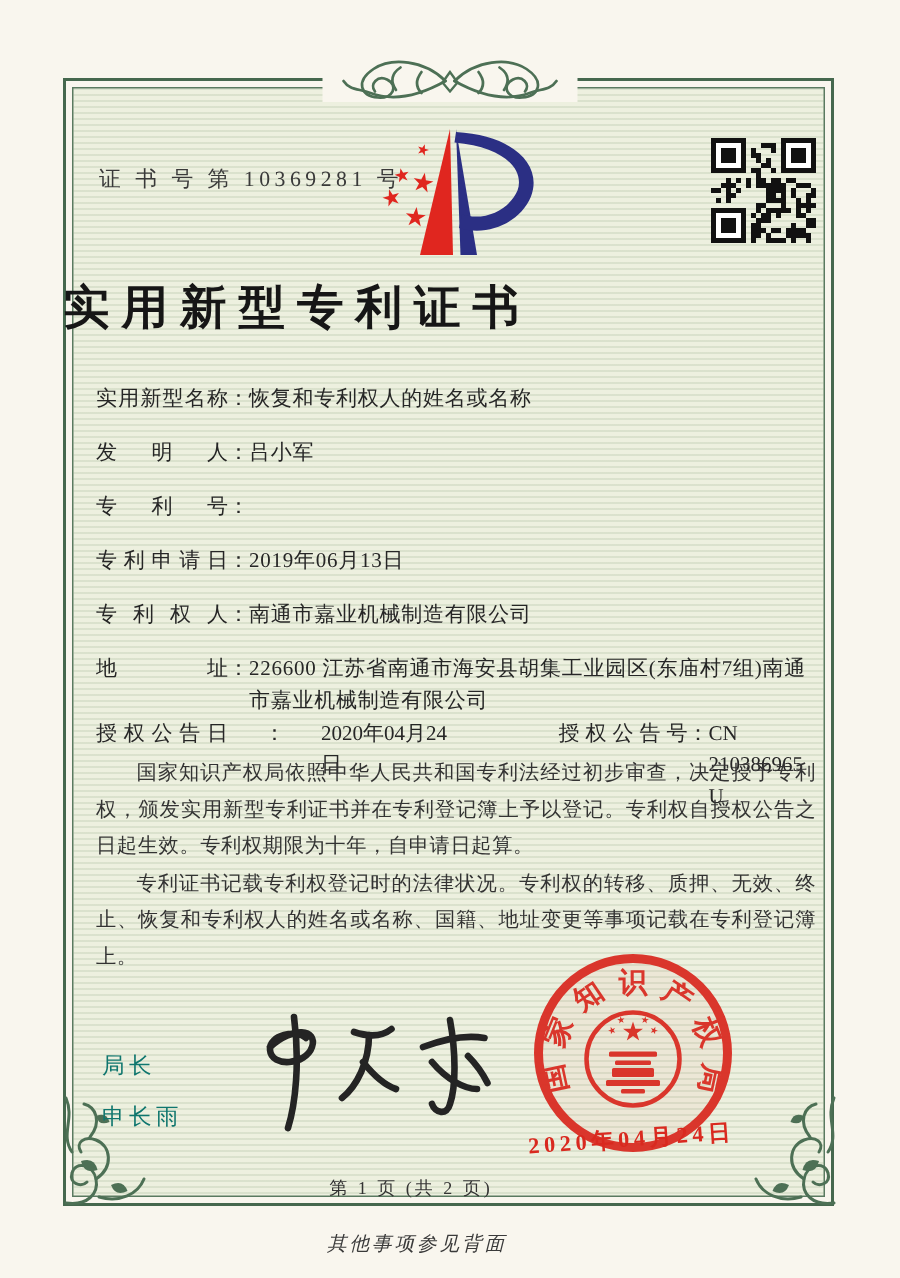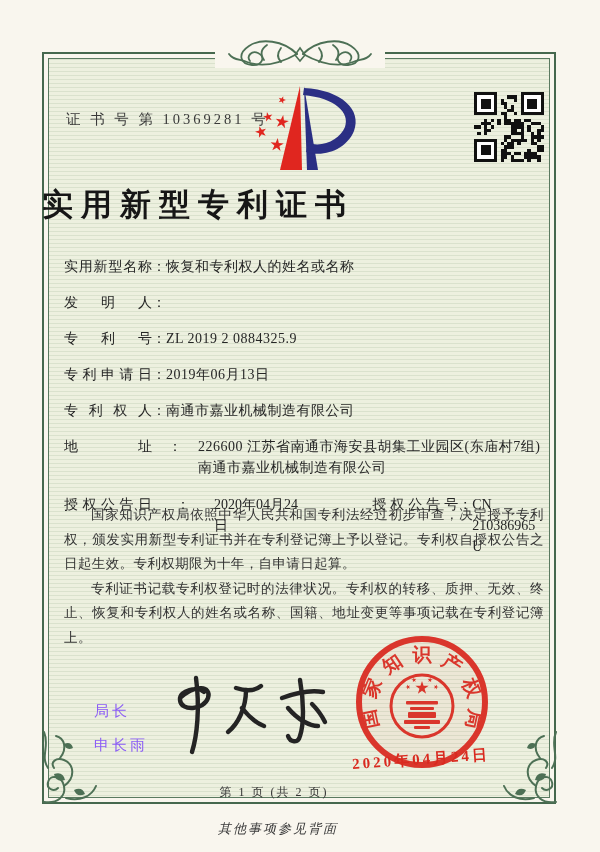--- a/index.html
+++ b/index.html
@@ -22,34 +22,34 @@
 
   .logo{position:absolute;left:254px;top:80px;width:124px;height:102px;}
   .qr{position:absolute;left:474px;top:92px;width:70px;height:70px;}
 
   .title{position:absolute;left:42px;top:184px;width:514px;
     font-size:31px;font-weight:700;letter-spacing:8px;color:#161616;}
 
   .fields{position:absolute;left:64px;top:256px;width:484px;font-size:14px;
     color:#262626;}
   .field-row{margin-bottom:15px;line-height:21px;display:flex;align-items:flex-start;}
-  .field-row.tight{margin-bottom:16px;gap:16px;}
+  .field-row.tight{margin-bottom:1px;}
   .f-label{display:inline-block;width:88px;text-align:justify;text-align-last:justify;
     flex:0 0 88px;font-weight:500;}
   .f-colon{flex:0 0 14px;}
   .f-value{flex:1 1 auto;letter-spacing:0.5px;}
   .auth-row{display:flex;gap:24px;}
   .auth-group2{margin-left:48px;display:flex;}
   .auth-group2 .f-label{width:86px;flex-basis:86px;}
 
   .paragraphs{position:absolute;left:64px;top:503px;width:480px;font-size:13.5px;
     line-height:1.82;color:#333;text-align:justify;letter-spacing:0.4px;}
   .paragraphs p{margin:0;text-indent:2em;}
 
-  .officials{position:absolute;left:94px;top:694px;font-size:15px;color:#8b5cf6;
+  .officials{position:absolute;left:68px;top:694px;font-size:15px;color:#0f766e;
     letter-spacing:3px;line-height:34px;}
   .signature-svg{position:absolute;left:150px;top:668px;width:200px;height:100px;}
 
   .seal{position:absolute;left:350px;top:630px;width:145px;height:145px;opacity:0.93;}
   .seal-date{position:absolute;left:352px;top:748px;width:200px;color:#d9291f;
     font-size:15px;font-weight:600;letter-spacing:3px;transform:rotate(-4deg);}
 
   .page-no{position:absolute;left:42px;top:784px;width:464px;text-align:center;
     font-size:12px;color:#333;letter-spacing:2px;}
   .back-note{position:absolute;left:0;top:820px;width:600px;text-align:center;
@@ -263,25 +263,25 @@
 
   <div class="fields">
     <div class="field-row">
       <span class="f-label">实用新型名称</span>
         <span class="f-colon">：</span>
         <span class="f-value">恢复和专利权人的姓名或名称</span>
     </div>
     <div class="field-row">
       <span class="f-label">发明人</span>
         <span class="f-colon">：</span>
+        <span class="f-value">吕小军</span>
     </div>
     <div class="field-row">
       <span class="f-label">专利号</span>
         <span class="f-colon">：</span>
-        <span class="f-value">ZL 2019 2 0884325.9</span>
     </div>
     <div class="field-row">
       <span class="f-label">专利申请日</span>
         <span class="f-colon">：</span>
         <span class="f-value">2019年06月13日</span>
     </div>
     <div class="field-row">
       <span class="f-label">专利权人</span>
         <span class="f-colon">：</span>
         <span class="f-value">南通市嘉业机械制造有限公司</span>

